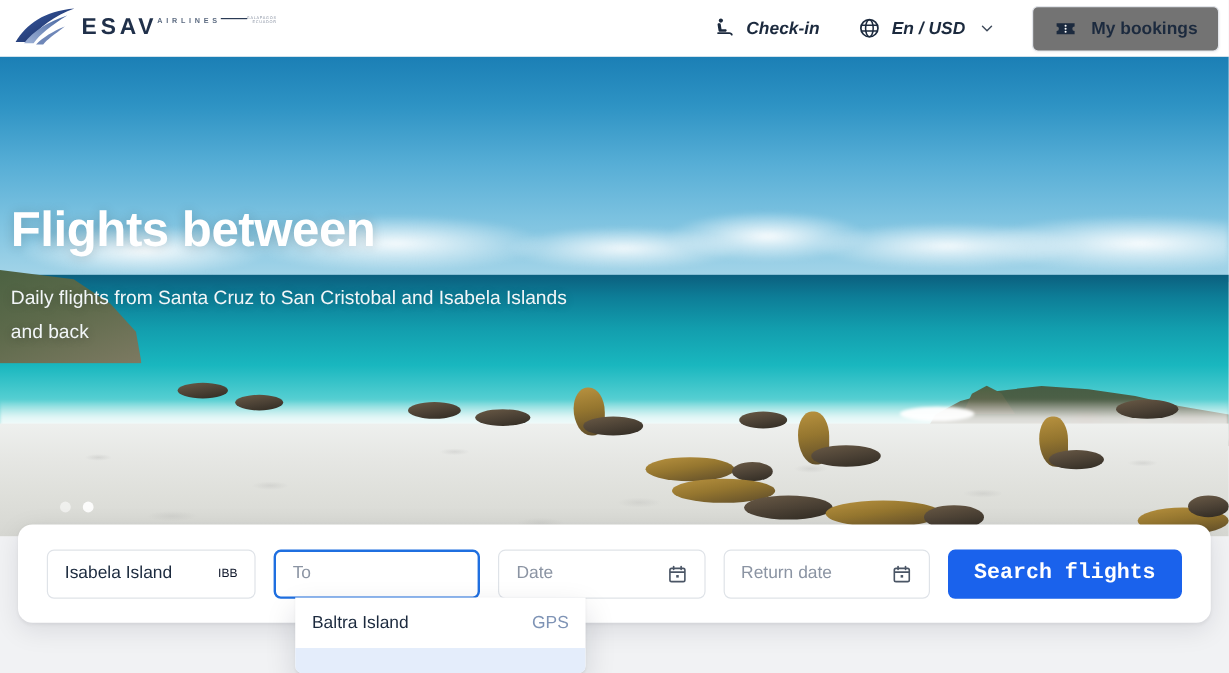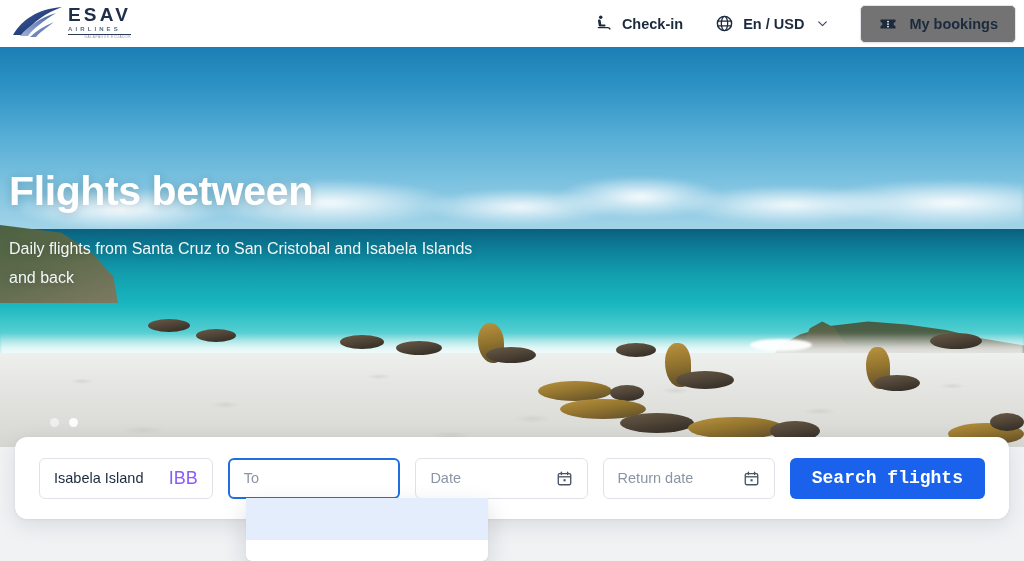--- a/index.html
+++ b/index.html
@@ -12,36 +12,36 @@
   .page { position:relative; width:1024px; height:561px; overflow:hidden; }
 
   
   .header {
     position:absolute; top:0; left:0; width:1024px; height:47px;
     background:#ffffff; z-index:40;
     display:flex; align-items:center;
   }
   .logo-wrap { position:absolute; left:10px; top:4px; display:flex; align-items:center; }
   .logo-mark { width:56px; height:36px; display:block; }
-  .logo-text { margin-left:2px; display:flex; flex-direction:column; line-height:1; }
+  .logo-text { margin-left:2px; display:flex; flex-direction:row; line-height:1; }
   .logo-esav {
     font-family:"Liberation Sans", sans-serif;
     font-size:19px; font-weight:700; letter-spacing:3.2px; color:#20304a;
   }
   .logo-airlines {
     font-size:6px; letter-spacing:3.1px; color:#5b6a80; margin-top:2px; font-weight:600;
   }
   .logo-rule { height:1px; background:#2b3b55; margin-top:2px; width:100%; }
   .logo-sub { font-size:3.2px; letter-spacing:.6px; color:#8a93a3; margin-top:1px; text-align:right; }
 
   .nav { position:absolute; right:8px; top:0; height:47px; display:flex; align-items:center; gap:0; }
   .nav-item {
     display:flex; align-items:center; gap:9px;
     font-size:14.5px; color:#1c2a3e; font-weight:600;
-    padding:0 16px; height:47px; cursor:pointer; white-space:nowrap;
+    padding:0 16px; height:47px; cursor:pointer; white-space:nowrap;font-style:italic;
   }
   .nav-item .lbl { position:relative; top:0px; }
   .chev { margin-left:2px; opacity:.85; }
   .bookings-btn {
     display:flex; align-items:center; gap:11px;
     border:1px solid #e2e5ea; border-radius:5px; background:#737373;
     height:38px; padding:0 17px; margin-left:14px; cursor:pointer;
     font-size:14.5px; font-weight:600; color:#1c2a3e; white-space:nowrap;
     box-shadow:0 1px 2px rgba(16,24,40,0.04);
   }
@@ -151,21 +151,21 @@
     box-shadow:0 6px 22px rgba(16,24,40,.10), 0 1px 3px rgba(16,24,40,.06);
     display:flex; align-items:center; padding:0 24px; gap:15px;
   }
   .field {
     height:41px; border:1px solid #dfe3e8; border-radius:6px; background:#fff;
     display:flex; align-items:center; padding:0 14px; cursor:text;
     font-size:14.5px; color:#1c2a3e; position:relative;
   }
   .field .ph { color:#8b94a3; font-weight:400; }
   .field .val { color:#1c2a3e; font-weight:500; }
-  .field .code { margin-left:auto; color:#8b5cf6; font-size:18px; font-weight:500; }
+  .field .code { margin-left:auto; color:#0f172a; font-size:10px; font-weight:500; }
   .f-from { width:202px; }
   .f-to { width:200px; border:2px solid #1f6fe0; }
   .f-date { width:200px;gap:40px; }
   .f-ret { width:200px; }
   .cal { margin-left:auto; display:flex; align-items:center; }
   .btn-search {
     height:41px; border:none; border-radius:6px; background:#1a62ec; color:#fff;
     font-family:Liberation Mono, monospace;
     font-size:18px; font-weight:700; padding:0 22px; cursor:pointer; white-space:nowrap;
   }
@@ -337,19 +337,23 @@
           <line x1="16.4" y1="3" x2="16.4" y2="6.4" stroke="#4a5565" stroke-width="1.9" stroke-linecap="round"></line>
           <rect x="10.6" y="13" width="3" height="3" fill="#4a5565"></rect>
         </svg>
       </span>
     </div>
 
     <button class="btn-search">Search flights</button>
   </div>
 
   <div class="dropdown">
+    <div class="dd-item">
+      <span>Baltra Island</span>
+      <span class="code">GPS</span>
+    </div>
     <div class="dd-item hl">
       <span></span>
       <span class="code"></span>
     </div>
   </div>
 
 </div>
 
 </body></html>

